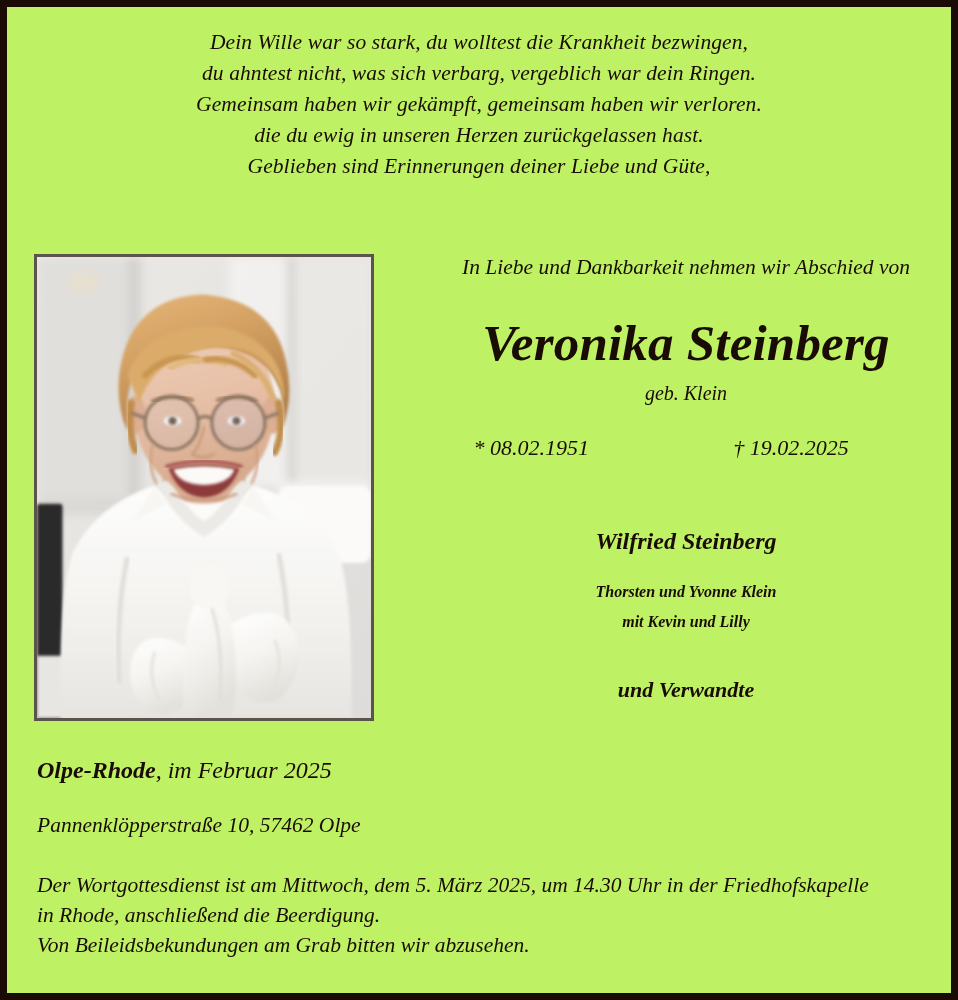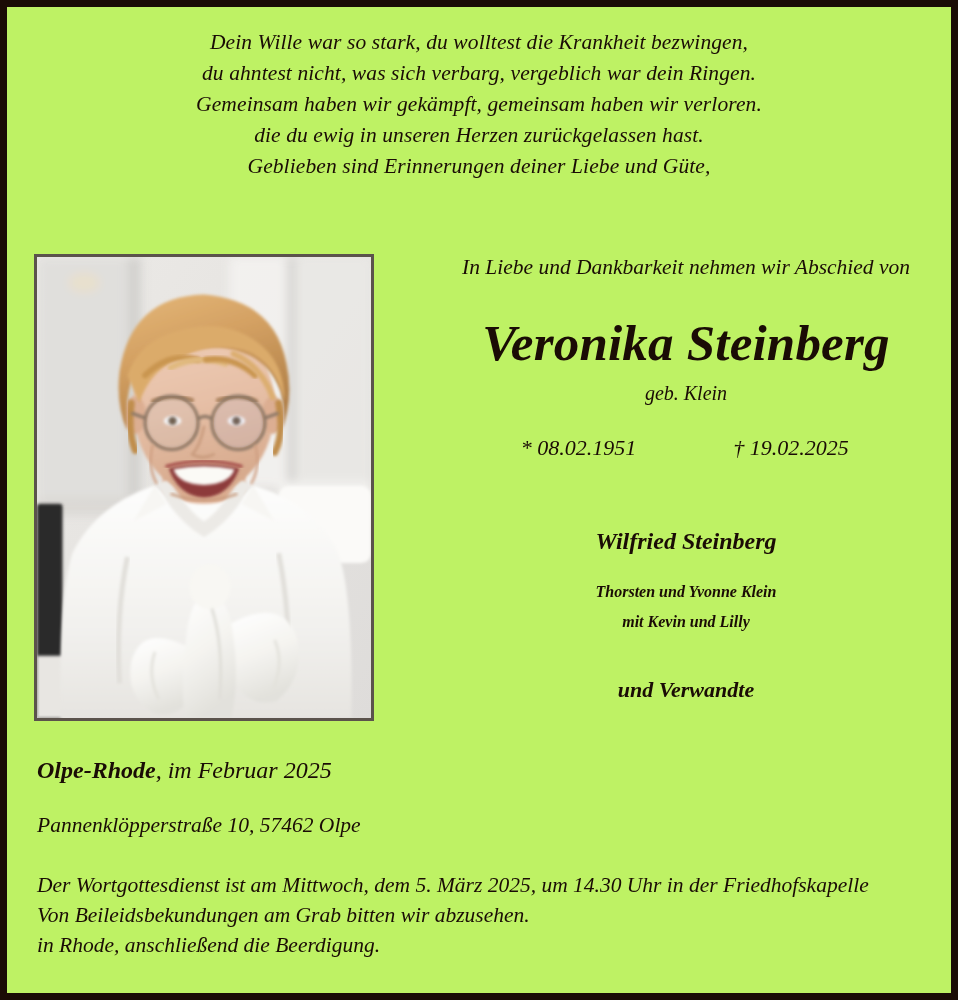--- a/index.html
+++ b/index.html
@@ -96,21 +96,21 @@
   }
   .dates-row {
     margin-top: 30px;
     font-style: italic;
     font-size: 22px;
     line-height: 26px;
     display: flex;
     justify-content: center;
     align-items: baseline;
   }
-  .date-birth { width: 210px; text-align: center; }
+  .date-birth { width: 210px; text-align: left; }
   .date-death { width: 215px; text-align: center; }
 
   .mourners {
     margin-top: 66px;
   }
   .mourner-primary {
     font-style: italic;
     font-weight: bold;
     font-size: 24px;
     line-height: 29px;
@@ -328,19 +328,19 @@
 
     <div class="footer">
       <div class="place-date"><span class="place">Olpe-Rhode</span><span>, im Februar 2025</span></div>
 
       <div class="condolence">
         <div>Pannenklöpperstraße 10, 57462 Olpe</div>
       </div>
 
       <div class="service">
         <div class="service-line">Der Wortgottesdienst ist am Mittwoch, dem 5. März 2025, um 14.30 Uhr in der Friedhofskapelle</div>
+        <div class="service-line">in Rhode, anschließend die Beerdigung.</div>
         <div class="service-line">Von Beileidsbekundungen am Grab bitten wir abzusehen.</div>
-        <div class="service-line">in Rhode, anschließend die Beerdigung.</div>
       </div>
     </div>
 
   </div>
 </div>
 
 </body></html>

